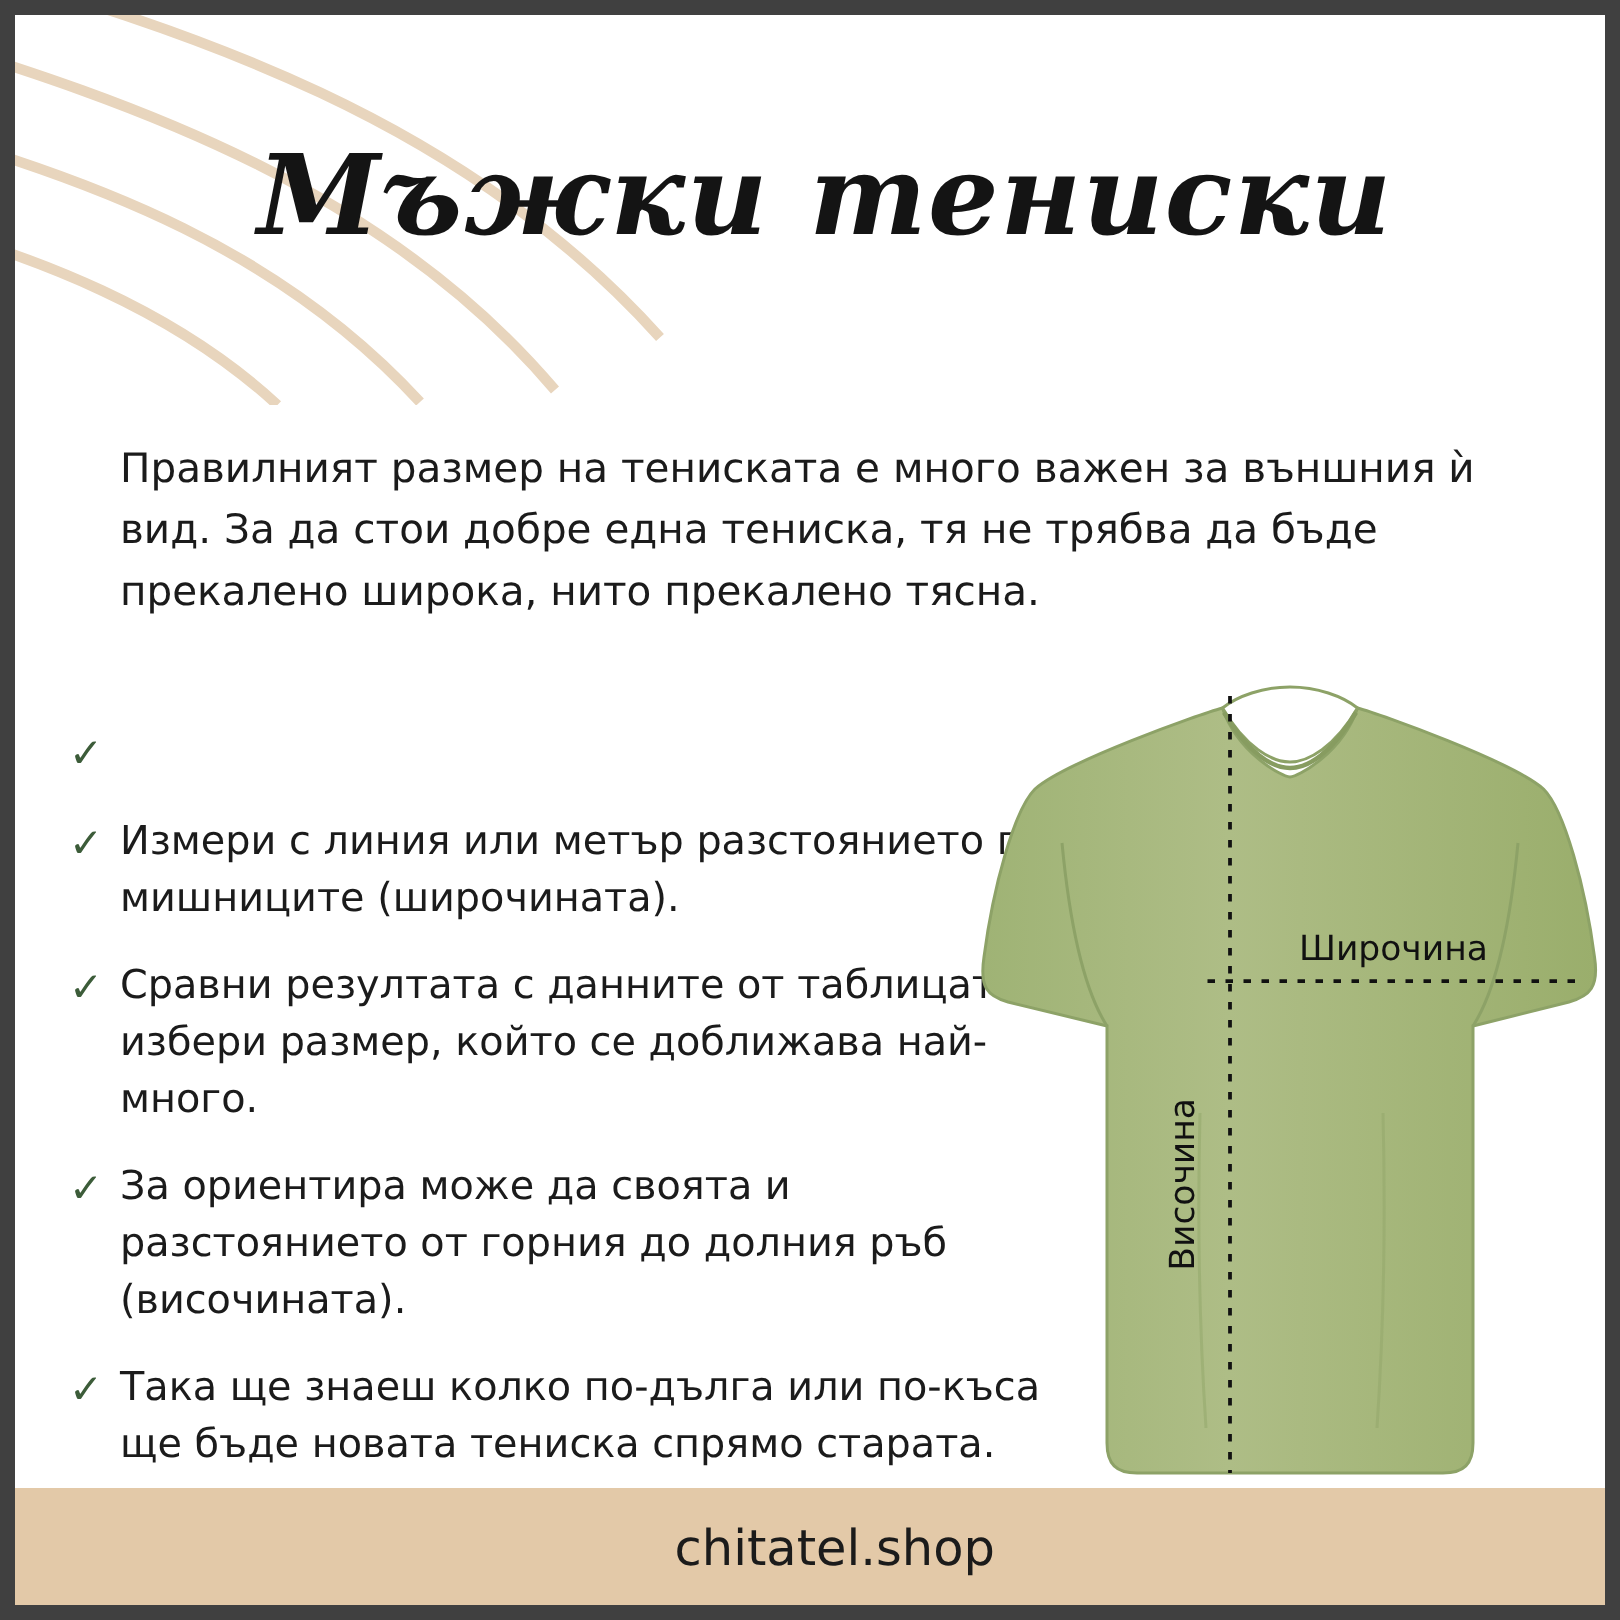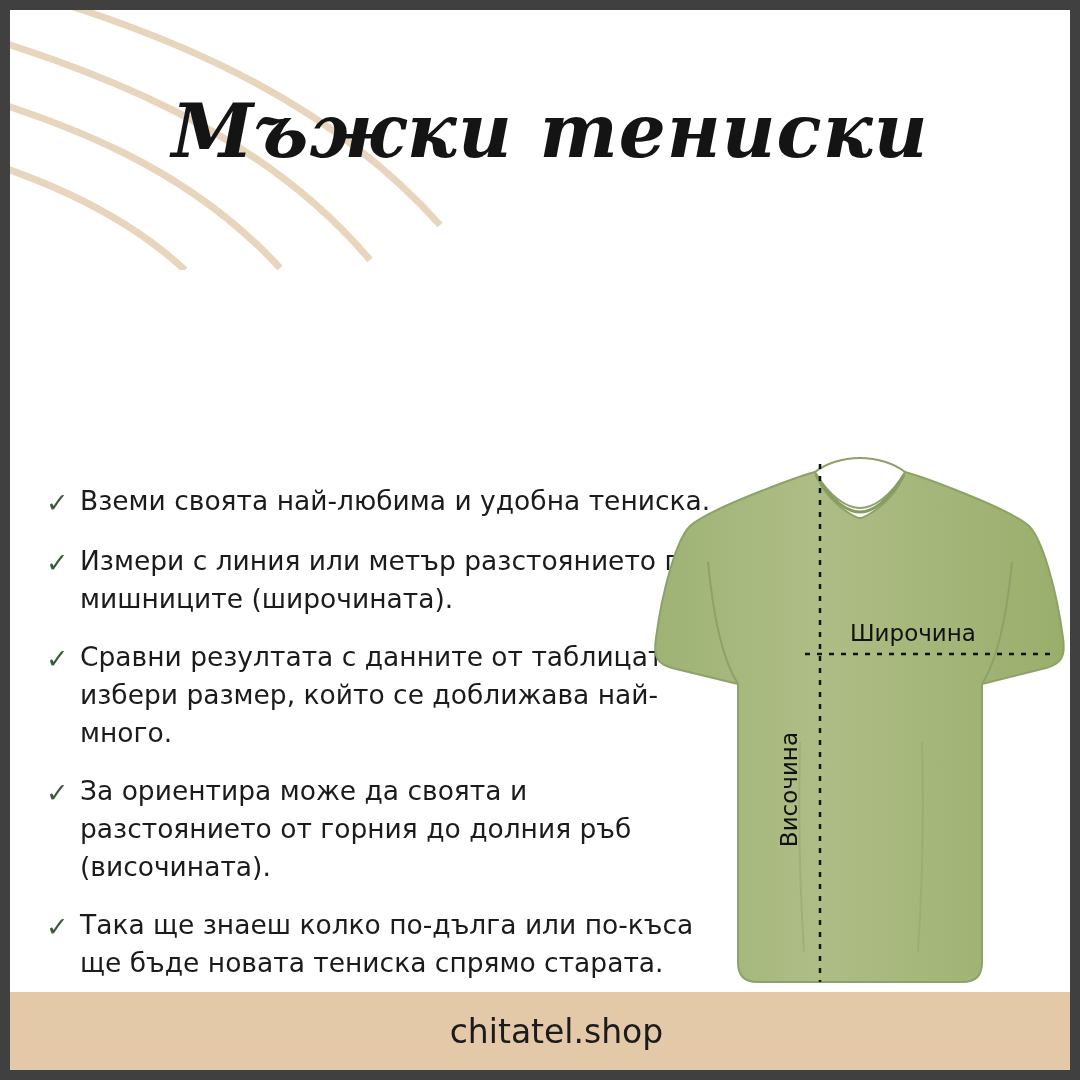--- a/index.html
+++ b/index.html
@@ -117,21 +117,21 @@
   
   .shirt-wrap {
     position: absolute;
     left: 640px;
     top: 432px;
     width: 420px;
     height: 570px;
   }
   .label-width {
     position: absolute;
-    left: 200px;
+    left: 216px;
     top: 178px;
     font-size: 23px;
     color: #111;
     background: transparent;
   }
   .label-height {
     position: absolute;
     left: 126px;
     top: 290px;
     font-size: 23px;
@@ -167,25 +167,25 @@
       <path d="M -60 -40 C 120 10, 300 70, 430 215"></path>
       <path d="M -80 10 C 90 60, 250 120, 360 250"></path>
       <path d="M -90 70 C 60 110, 180 160, 270 258"></path>
       <path d="M -100 130 C 20 160, 110 200, 175 260"></path>
     </g>
   </svg>
 
   <div class="title">Мъжки тениски</div>
 
 
+  <div class="intro">Правилният размер на тениската е много важен за външния ѝ вид. За да стои добре една тениска, тя не трябва да бъде прекалено широка, нито прекалено тясна.</div>
 
   <div class="checklist">
     <div class="check-item">
       <span class="check-mark">✓</span>
-      <span class="check-text">Вземи своята най-любима и удобна тениска.</span>
     </div>
     <div class="check-item">
       <span class="check-mark">✓</span>
       <span class="check-text">Измери с линия или метър разстоянието под мишниците (широчината).</span>
     </div>
     <div class="check-item">
       <span class="check-mark">✓</span>
       <span class="check-text">Сравни резултата с данните от таблицата и избери размер, който се доближава най-много.</span>
     </div>
     <div class="check-item">

